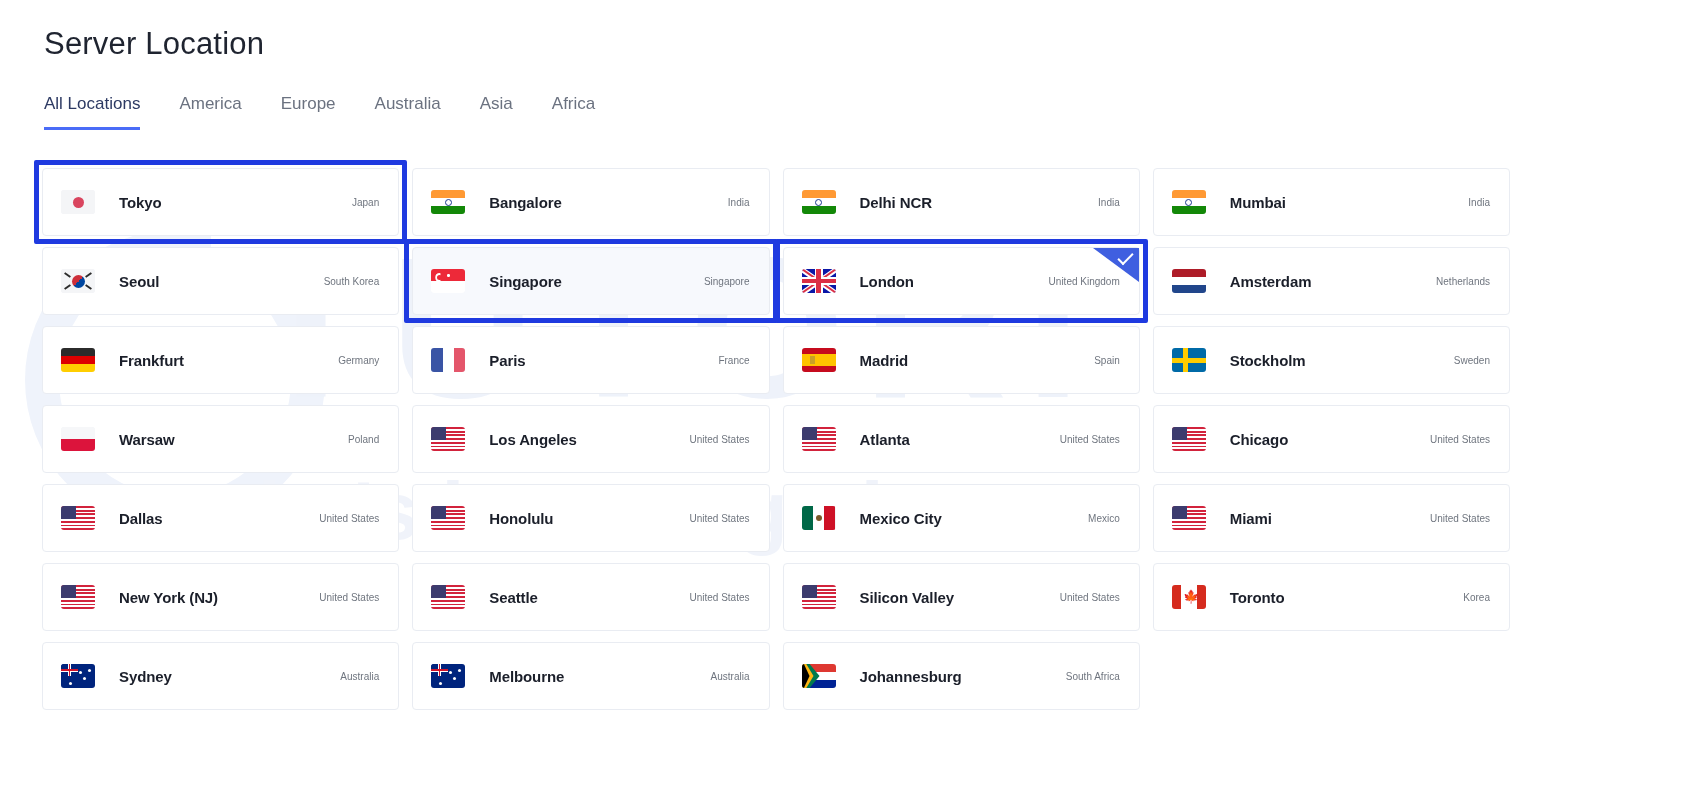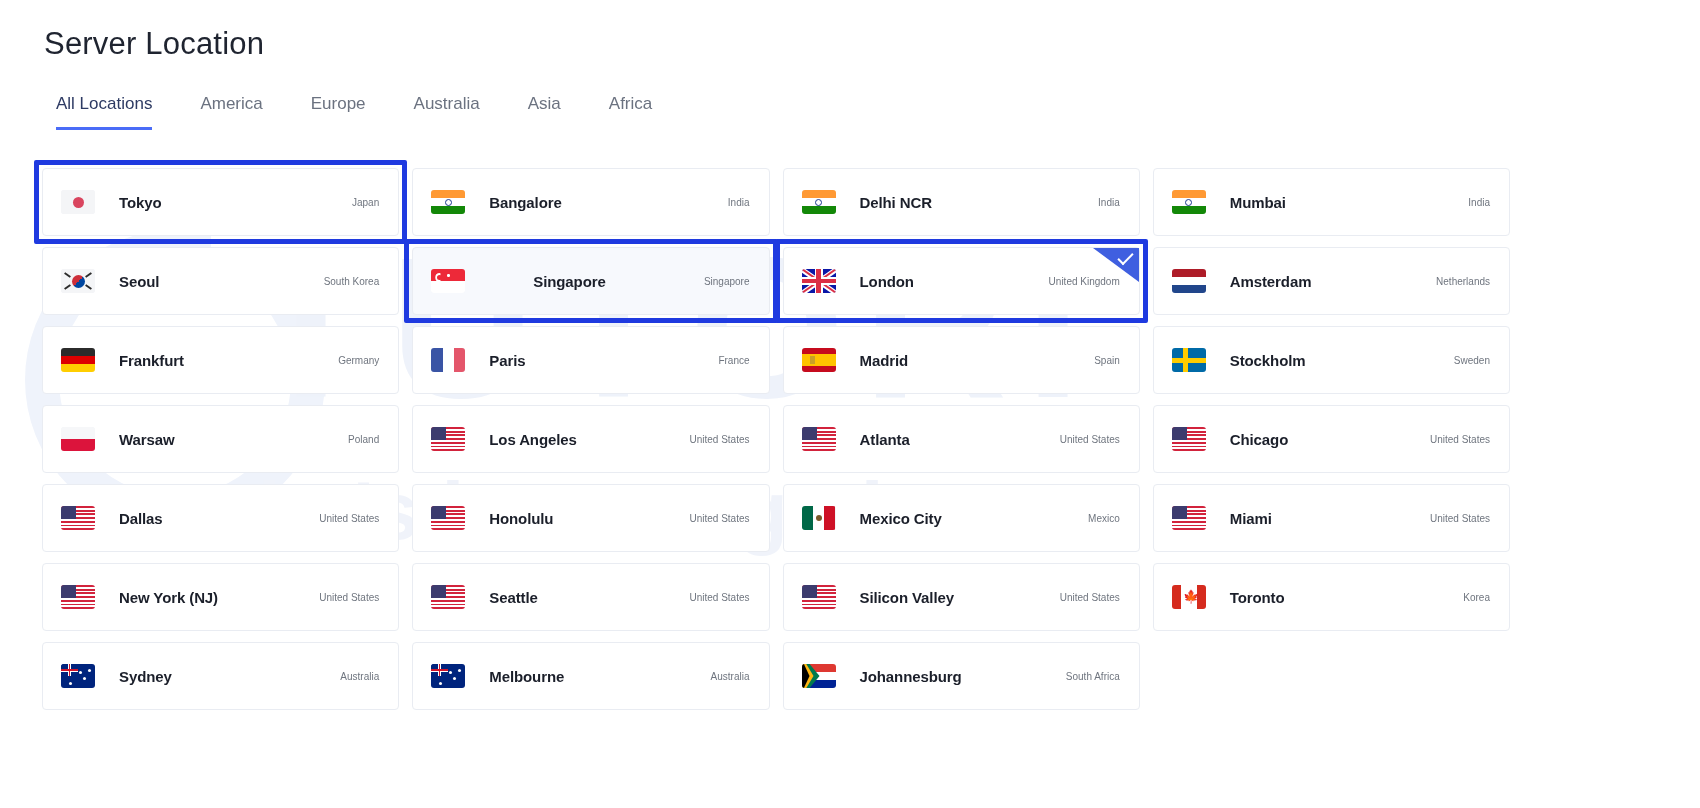--- a/index.html
+++ b/index.html
@@ -69,25 +69,25 @@
     top: 26px;
     font-size: 31px;
     font-weight: 400;
     color: #1f2430;
     letter-spacing: .2px;
   }
 
   
   #tabs {
     position: absolute;
-    left: 56px;
+    left: 44px;
     top: 94px;
     display: flex;
     align-items: flex-end;
-    gap: 16px;
+    gap: 7px;
     text-align: right;
   }
   .tab {
     font-size: 17px;
     color: #6b7280;
     padding: 0 0 13px 0;
     margin-right: 32px;
     cursor: pointer;
     border-bottom: 3px solid transparent;
     white-space: nowrap;
@@ -144,21 +144,21 @@
   }
 
   .card .country {
     margin-left: auto;
     font-size: 10px;
     color: #6f757f;
     white-space: nowrap;
   }
 
   
-  .card.selected { background: #f7f9fd; gap: 44px; }
+  .card.selected { background: #f7f9fd; }
 
   
   .card.highlight::after {
     content: "";
     position: absolute;
     left: -9px;
     top: -9px;
     right: -9px;
     bottom: -9px;
     border: 5px solid #1f3ae0;

